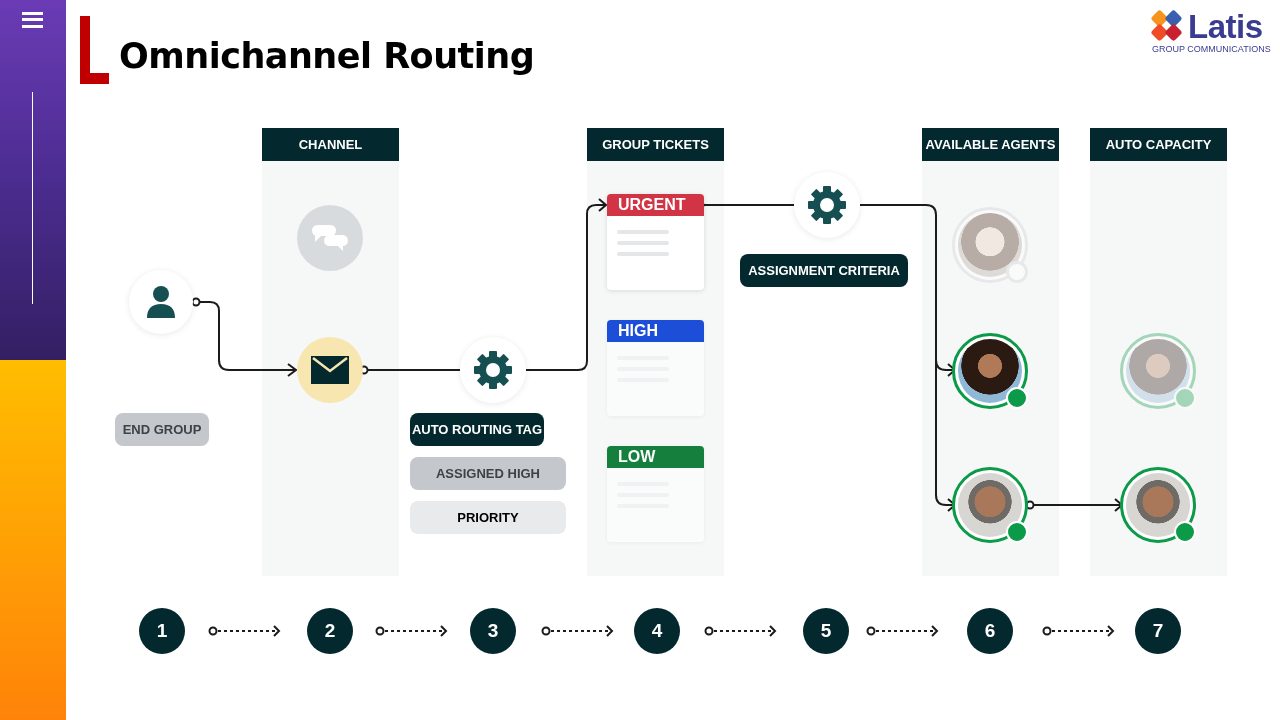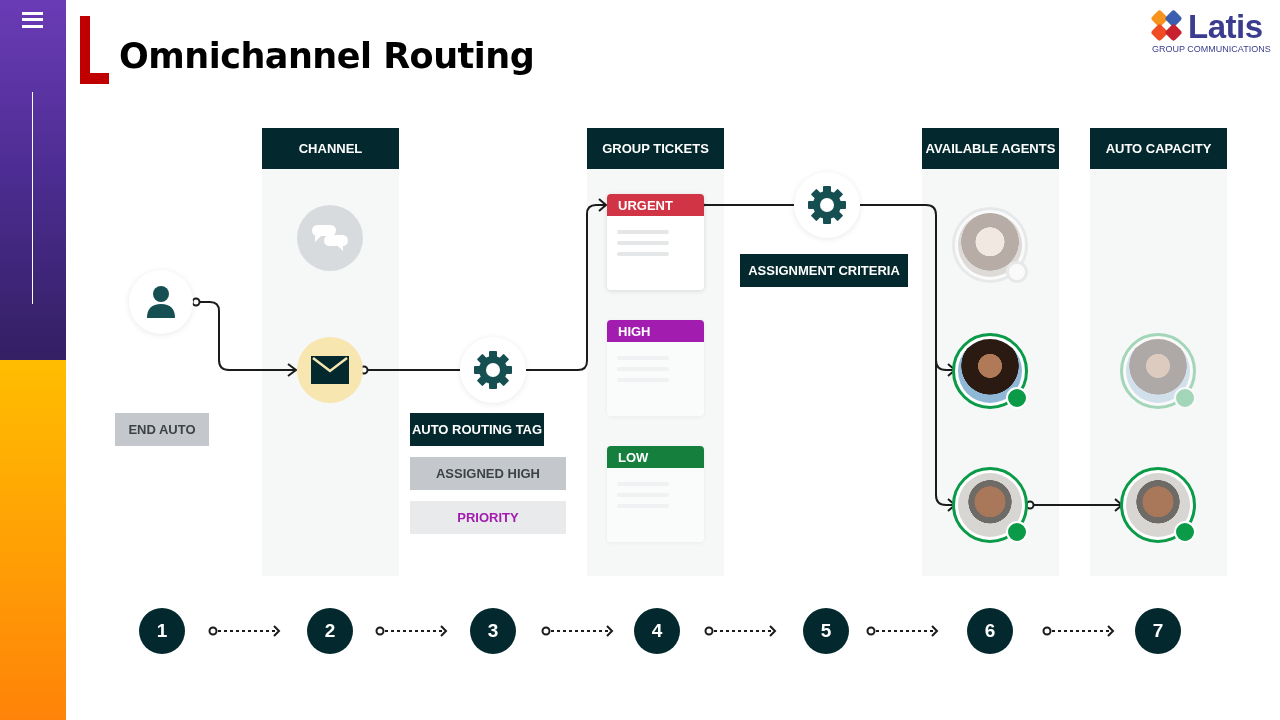--- a/index.html
+++ b/index.html
@@ -14,31 +14,31 @@
   .title-mark { position: absolute; left: 80px; top: 16px; width: 29px; height: 68px; }
   .title-mark .v { position: absolute; left: 0; top: 0; width: 10px; height: 68px; background: #c00000; }
   .title-mark .h { position: absolute; left: 0; top: 57px; width: 29px; height: 11px; background: #c00000; }
   .page-title { position: absolute; left: 119px; top: 36px; font-family: "DejaVu Sans", sans-serif; font-weight: bold; font-size: 35px; color: #000; letter-spacing: -0.5px; }
 
   .logo { position: absolute; left: 1150px; top: 10px; width: 125px; height: 48px; }
   .logo-text { position: absolute; left: 38px; top: -2px; font-family: "Liberation Sans", sans-serif; font-weight: bold; font-size: 33px; color: #3a3d8f; letter-spacing: -0.5px; }
   .logo-sub { position: absolute; left: 2px; top: 34px; font-family: "Liberation Sans", sans-serif; font-size: 9px; color: #3a3d8f; white-space: nowrap; }
 
   .column { position: absolute; top: 128px; width: 137px; height: 448px; background: #f6f7f7; }
-  .col-head { position: absolute; left: 0; top: 0; width: 100%; height: 41px; background: #03292e; color: #fff; font-family: "Liberation Sans", sans-serif; font-weight: bold; font-size: 13px; display: flex; align-items: center; justify-content: center; white-space: nowrap; }
+  .col-head { position: absolute; left: 0; top: 0; width: 100%; height: 33px; background: #03292e; color: #fff; font-family: "Liberation Sans", sans-serif; font-weight: bold; font-size: 13px; display: flex; align-items: center; justify-content: center; white-space: nowrap; }
 
   .node { position: absolute; border-radius: 50%; background: #fff; box-shadow: 0 1px 6px rgba(0,0,0,0.09); display: flex; align-items: center; justify-content: center; }
 
-  .tag { position: absolute; border-radius: 0; font-family: "Liberation Sans", sans-serif; font-weight: bold; font-size: 13px; display: flex; align-items: center; justify-content: center; white-space: nowrap; }
+  .tag { position: absolute; border-radius: 8px; font-family: "Liberation Sans", sans-serif; font-weight: bold; font-size: 13px; display: flex; align-items: center; justify-content: center; white-space: nowrap; }
   .tag.dark { background: #03292e; color: #fff; }
   .tag.mid { background: #c4c8cc; color: #3c4246; }
-  .tag.light { background: #e8eaec; color: #a21caf; }
+  .tag.light { background: #e8eaec; color: #000000; }
 
   .ticket { position: absolute; left: 607px; width: 97px; height: 96px; border-radius: 4px; background: #fff; box-shadow: 0 1px 5px rgba(0,0,0,0.12); overflow: hidden; }
-  .ticket .th { height: 22px; color: #fff; font-family: "Liberation Sans", sans-serif; font-weight: bold; font-size: 13px; padding-left: 11px; display: flex; align-items: center; }
+  .ticket .th { height: 22px; color: #fff; font-family: "Liberation Sans", sans-serif; font-weight: bold; font-size: 16px; padding-left: 11px; display: flex; align-items: center; }
   .ticket .ln { position: absolute; left: 10px; height: 4px; border-radius: 2px; background: #e4e6e8; }
   .ticket.faded { box-shadow: 0 1px 4px rgba(0,0,0,0.05); background: #fafbfb; }
   .ticket.faded .ln { background: #f0f1f2; }
 
   .avatar { position: absolute; width: 76px; height: 76px; border-radius: 50%; }
   .avatar .ring { position: absolute; inset: 0; border-radius: 50%; border: 3px solid #0a9a48; background: #fff; }
   .avatar .face { position: absolute; left: 6px; top: 6px; width: 64px; height: 64px; border-radius: 50%; overflow: hidden; }
   .avatar .dot { position: absolute; right: 0px; bottom: 0px; width: 22px; height: 22px; border-radius: 50%; background: #0a9a48; border: 2px solid #fff; }
   .avatar.inactive .ring { border-color: #d6d8da; }
   .avatar.inactive .dot { background: #fff; border: 3px solid #d6d8da; }
@@ -113,21 +113,21 @@
     <circle cx="1030" cy="505" r="3.5"></circle>
   </g>
 </svg>
 
 <div class="node" style="left:129px;top:270px;width:64px;height:64px">
   <svg width="30" height="34" viewBox="0 0 30 34">
     <circle cx="15" cy="9" r="8" fill="#154f52"></circle>
     <path d="M1 33 Q1 19 15 19 Q29 19 29 33 Z" fill="#154f52"></path>
   </svg>
 </div>
-<div class="tag mid" style="left:115px;top:413px;width:94px;height:33px">END AUTO</div>
+<div class="tag mid" style="left:115px;top:413px;width:94px;height:33px">END GROUP</div>
 
 <div class="node" style="left:297px;top:205px;width:66px;height:66px;background:#d8dbde;box-shadow:none">
   <svg width="40" height="34" viewBox="0 0 40 34">
     <rect x="2" y="4" width="24" height="11" rx="5.5" fill="#fff"></rect>
     <path d="M5 15 L5 21 L11 15 Z" fill="#fff"></path>
     <rect x="14" y="14" width="24" height="11" rx="5.5" fill="#fff"></rect>
     <path d="M33 25 L33 30 L28 25 Z" fill="#fff"></path>
   </svg>
 </div>
 <div class="node" style="left:297px;top:337px;width:66px;height:66px;background:#f8e6b0;box-shadow:none">
@@ -157,21 +157,21 @@
 <div class="tag mid" style="left:410px;top:457px;width:156px;height:33px">ASSIGNED HIGH</div>
 <div class="tag light" style="left:410px;top:501px;width:156px;height:33px">PRIORITY</div>
 
 <div class="ticket" style="top:194px">
   <div class="th" style="background:#d13545">URGENT</div>
   <div class="ln" style="top:36px;width:52px"></div>
   <div class="ln" style="top:47px;width:52px"></div>
   <div class="ln" style="top:58px;width:52px"></div>
 </div>
 <div class="ticket faded" style="top:320px">
-  <div class="th" style="background:#a21caf">HIGH</div>
+  <div class="th" style="background:#1d4ed8">HIGH</div>
   <div class="ln" style="top:36px;width:52px"></div>
   <div class="ln" style="top:47px;width:52px"></div>
   <div class="ln" style="top:58px;width:52px"></div>
 </div>
 <div class="ticket faded" style="top:446px">
   <div class="th" style="background:#15803d">LOW</div>
   <div class="ln" style="top:36px;width:52px"></div>
   <div class="ln" style="top:47px;width:52px"></div>
   <div class="ln" style="top:58px;width:52px"></div>
 </div>

